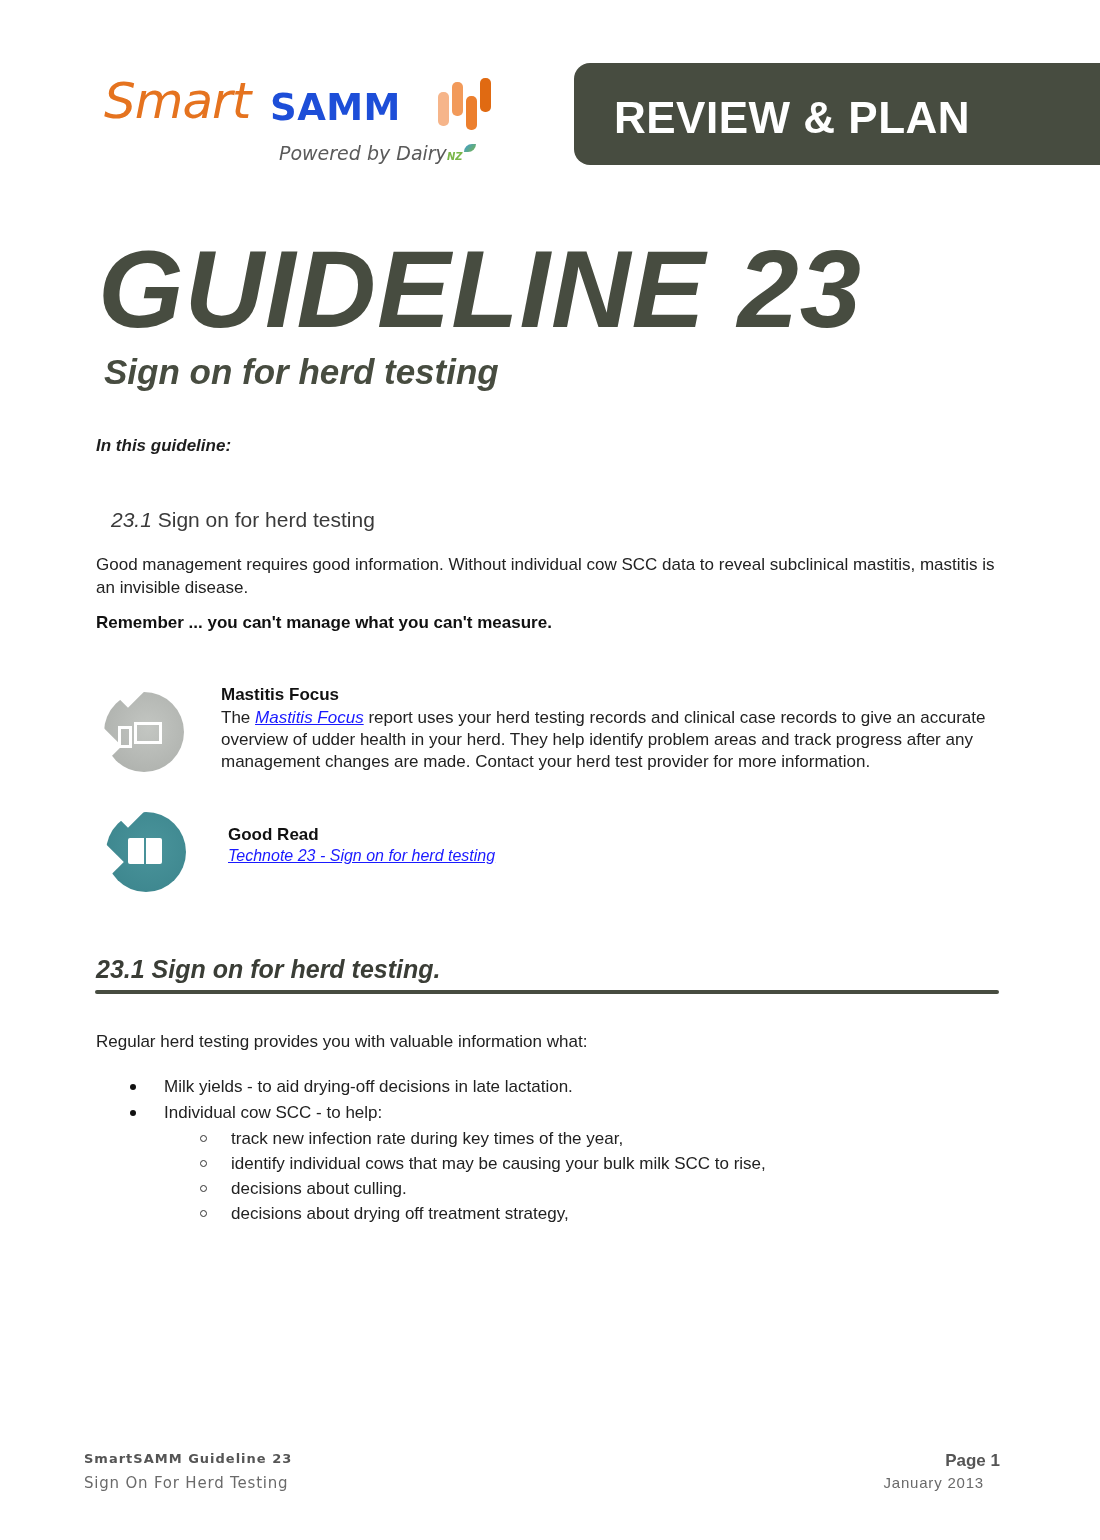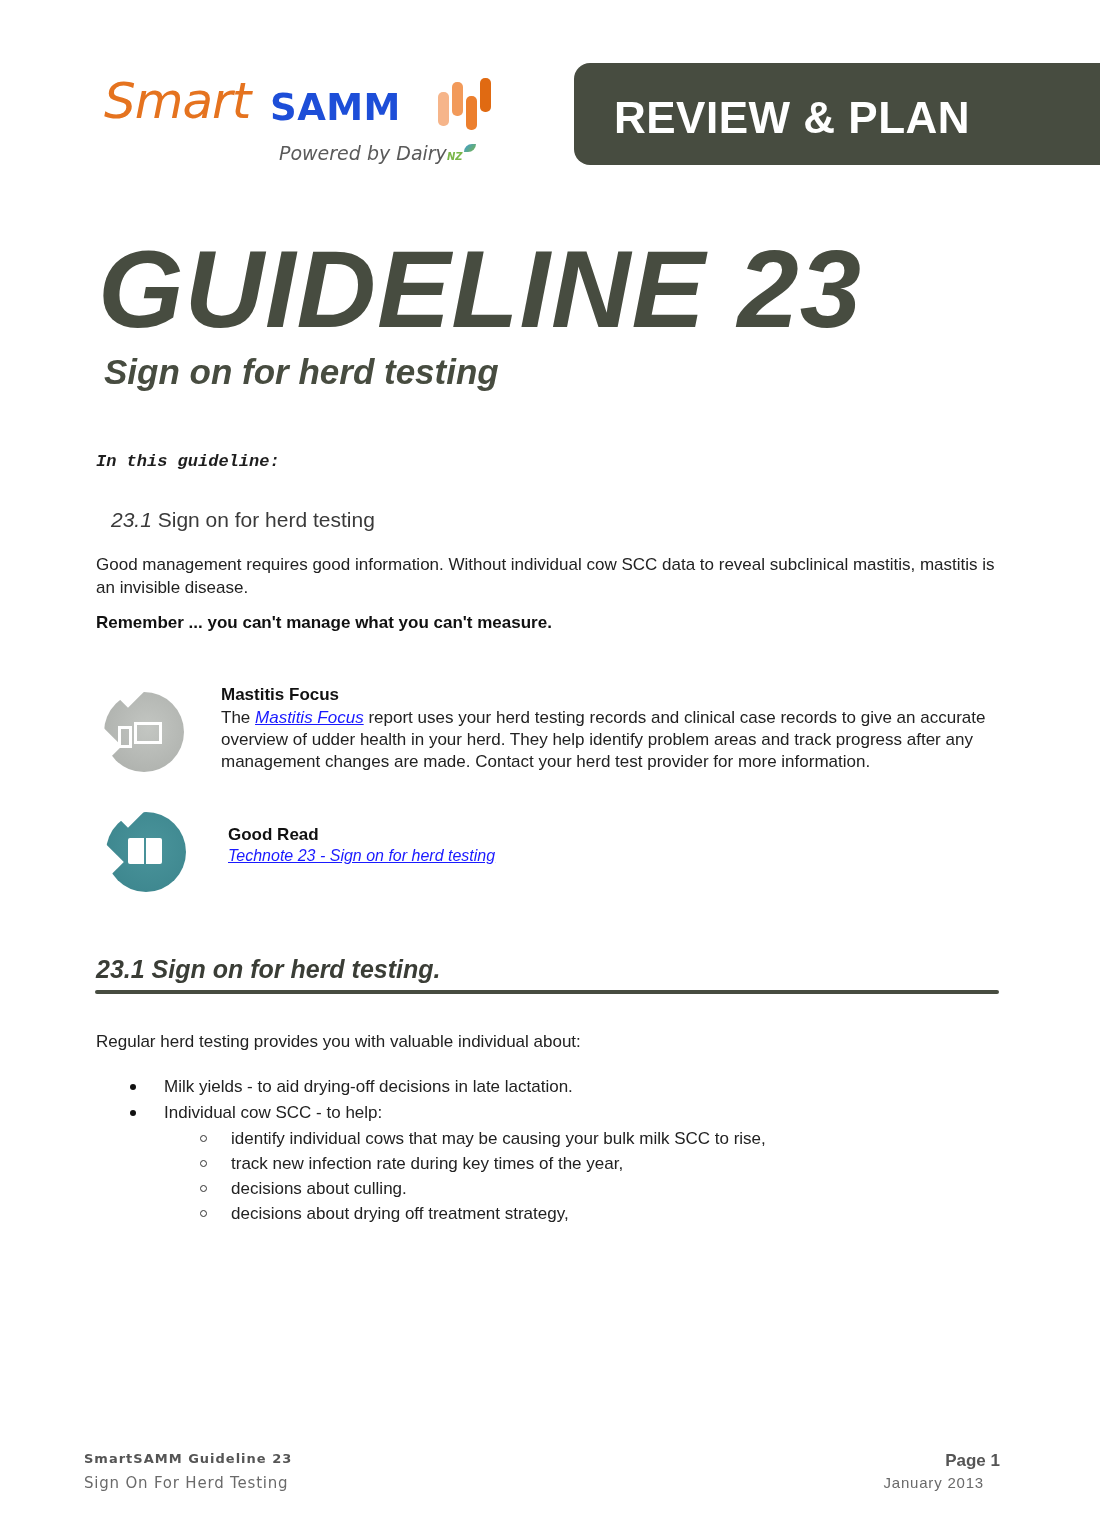--- a/index.html
+++ b/index.html
@@ -14,21 +14,21 @@
   .logo-powered { position: absolute; left: 175px; top: 70px; font-family: "DejaVu Sans", sans-serif; font-style: italic; font-size: 19px; color: #5a5a5a; }
   .logo-powered .nz { font-size: 10px; color: #7ab648; font-weight: bold; font-style: italic; }
   .logo-leaf { display: inline-block; width: 12px; height: 8px; background: linear-gradient(135deg, #3b9bd8 0%, #7ab648 100%); border-radius: 8px 0 8px 0; margin-left: 1px; vertical-align: 8px; }
 
   .banner { position: absolute; left: 574px; top: 63px; width: 540px; height: 102px; background: #474c40; border-radius: 16px 0 0 16px; }
   .banner-text { position: absolute; left: 40px; top: 30px; color: #ffffff; font-weight: bold; font-size: 44px; font-family: "Liberation Sans", sans-serif; letter-spacing: 0.5px; }
 
   .title { position: absolute; left: 98px; top: 234px; font-family: "Liberation Sans", sans-serif; font-weight: bold; font-style: italic; font-size: 110px; color: #474c40; letter-spacing: 1px; line-height: 1; }
   .subtitle { position: absolute; left: 104px; top: 352px; font-family: "Liberation Sans", sans-serif; font-weight: bold; font-style: italic; font-size: 35px; color: #474c40; }
 
-  .toc-label { position: absolute; left: 96px; top: 452px; font-size: 17px; font-weight: bold; font-style: italic; color: #1e1e1e; font-family: Liberation Mono, monospace; }
+  .toc-label { position: absolute; left: 96px; top: 436px; font-size: 17px; font-weight: bold; font-style: italic; color: #1e1e1e; }
   .toc-item { position: absolute; left: 96px; top: 508px; font-size: 21px; color: #3a3a3a; margin-left: 15px; }
   .toc-item i { font-style: italic; }
 
   .intro { position: absolute; left: 96px; top: 553px; width: 920px; font-size: 17px; line-height: 23px; color: #222; }
   .remember { position: absolute; left: 96px; top: 613px; font-size: 17px; font-weight: bold; color: #111; }
 
   .callout-icon { position: absolute; width: 80px; height: 80px; border-radius: 50%; }
   .icon-focus { left: 104px; top: 692px; background: radial-gradient(circle at 55% 45%, #c3c6c2 0%, #b1b4b0 70%, #a6a9a5 100%); }
   .icon-read { left: 106px; top: 812px; background: radial-gradient(circle at 55% 45%, #4a949b 0%, #3a838b 100%); }
   .curl { position: absolute; width: 28px; height: 28px; background: #fff; transform: rotate(45deg); }
@@ -104,33 +104,33 @@
   <div class="curl" style="left:-16px;top:36px;"></div>
   <div class="curl" style="left:8px;top:-18px;"></div>
   <div class="icon-book" style="left:22px;top:26px;width:16px;height:26px;border-radius:2px 0 0 2px;"></div>
   <div class="icon-book" style="left:40px;top:26px;width:16px;height:26px;border-radius:0 2px 2px 0;"></div>
 </div>
 <div class="callout-title" style="left:228px;top:825px;">Good Read</div>
 <a class="callout-link">Technote 23 - Sign on for herd testing</a>
 
 <h3 class="section-heading">23.1 Sign on for herd testing.</h3>
 <div class="section-rule"></div>
-<p class="section-intro">Regular herd testing provides you with valuable individual about:</p>
+<p class="section-intro">Regular herd testing provides you with valuable information what:</p>
 
 <ul class="bullets">
   <li>
     <span class="bullet-dot"></span>
     <span>Milk yields - to aid drying-off decisions in late lactation.</span>
   </li>
   <li>
     <span class="bullet-dot"></span>
     <span>Individual cow SCC - to help:</span>
     <ul class="sub-bullets">
+      <li><span class="circle-dot"></span><span>track new infection rate during key times of the year,</span></li>
       <li><span class="circle-dot"></span><span>identify individual cows that may be causing your bulk milk SCC to rise,</span></li>
-      <li><span class="circle-dot"></span><span>track new infection rate during key times of the year,</span></li>
       <li><span class="circle-dot"></span><span>decisions about culling.</span></li>
       <li><span class="circle-dot"></span><span>decisions about drying off treatment strategy,</span></li>
     </ul>
   </li>
 </ul>
 
 <div class="footer-left-title">SmartSAMM Guideline 23</div>
 <div class="footer-left-sub">Sign On For Herd Testing</div>
 <div class="footer-right-page">Page 1</div>
 <div class="footer-right-date">January 2013</div>

